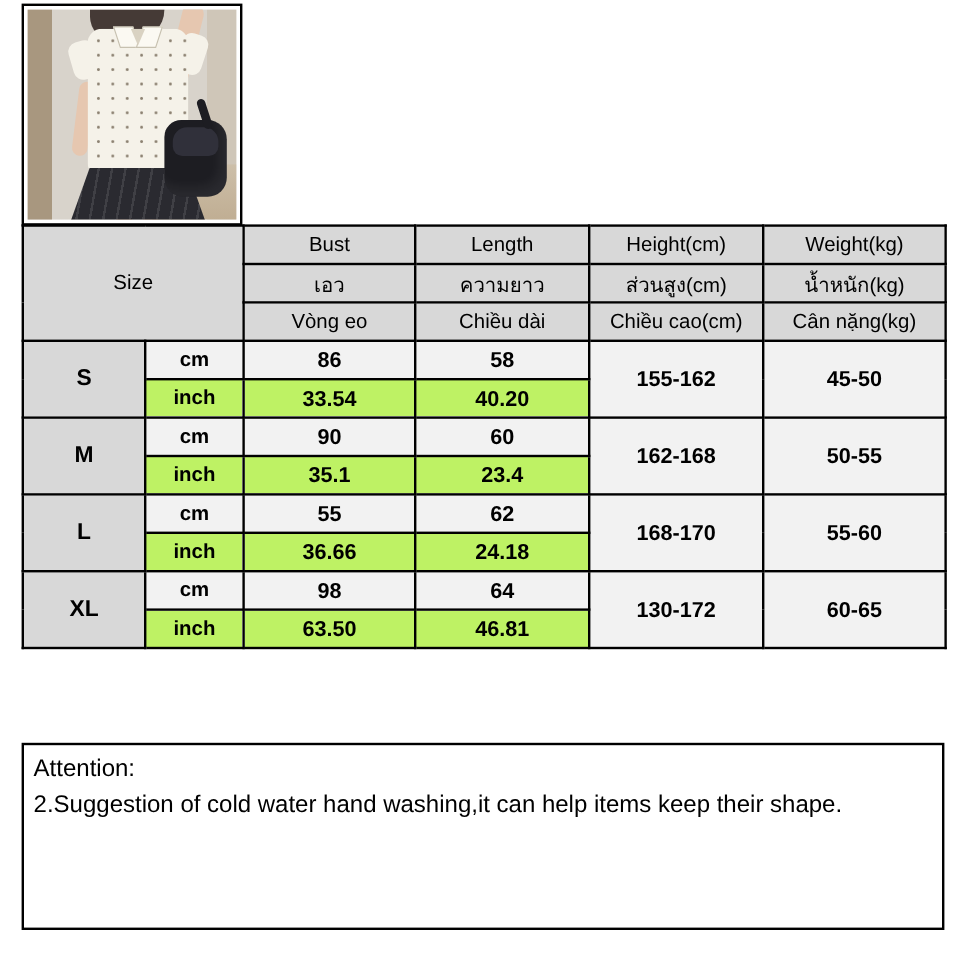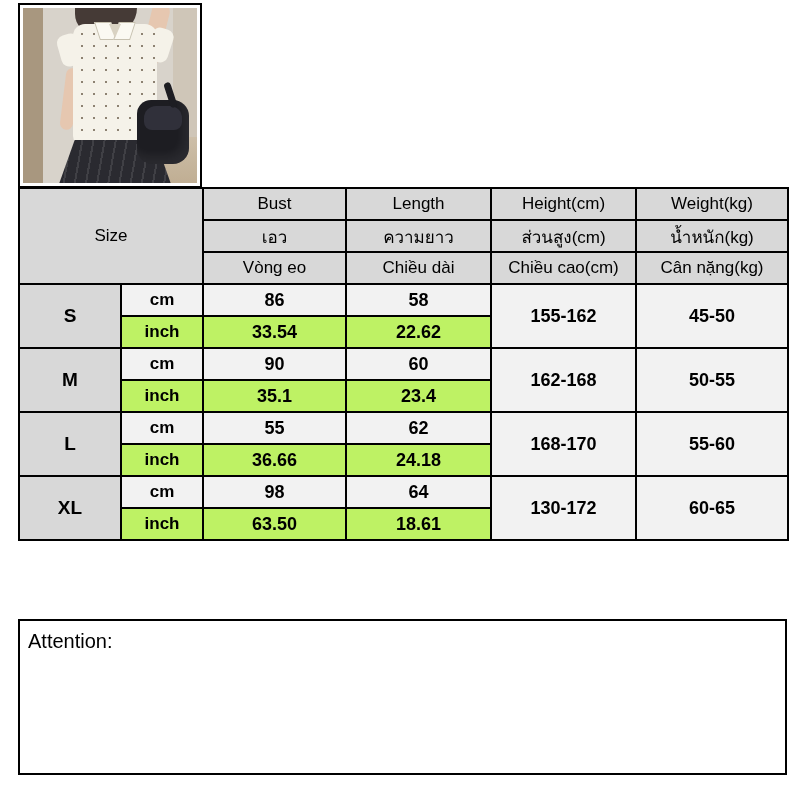--- a/index.html
+++ b/index.html
@@ -151,21 +151,21 @@
         <td class="size-label" rowspan="2">S</td>
         <td class="unit bg-lite">cm</td>
         <td class="val bg-lite">86</td>
         <td class="val bg-lite">58</td>
         <td class="val bg-lite" rowspan="2">155-162</td>
         <td class="val bg-lite" rowspan="2">45-50</td>
       </tr>
       <tr class="data">
         <td class="unit bg-white">inch</td>
         <td class="val bg-white">33.54</td>
-        <td class="val bg-white">22.62</td>
+        <td class="val bg-white">40.20</td>
       </tr>
 
       <tr class="data">
         <td class="size-label" rowspan="2">M</td>
         <td class="unit bg-lite">cm</td>
         <td class="val bg-lite">90</td>
         <td class="val bg-lite">60</td>
         <td class="val bg-lite" rowspan="2">162-168</td>
         <td class="val bg-lite" rowspan="2">50-55</td>
       </tr>
@@ -193,22 +193,23 @@
         <td class="size-label" rowspan="2">XL</td>
         <td class="unit bg-lite">cm</td>
         <td class="val bg-lite">98</td>
         <td class="val bg-lite">64</td>
         <td class="val bg-lite" rowspan="2">130-172</td>
         <td class="val bg-lite" rowspan="2">60-65</td>
       </tr>
       <tr class="data">
         <td class="unit bg-white">inch</td>
         <td class="val bg-white">63.50</td>
-        <td class="val bg-white">18.61</td>
+        <td class="val bg-white">46.81</td>
       </tr>
     </tbody>
   </table>
 
   <div class="attention-box">
     <div>Attention:</div>
+    <div>2.Suggestion of cold water hand washing,it can help items keep their shape.</div>
   </div>
 
 </div>
 
 </body></html>

